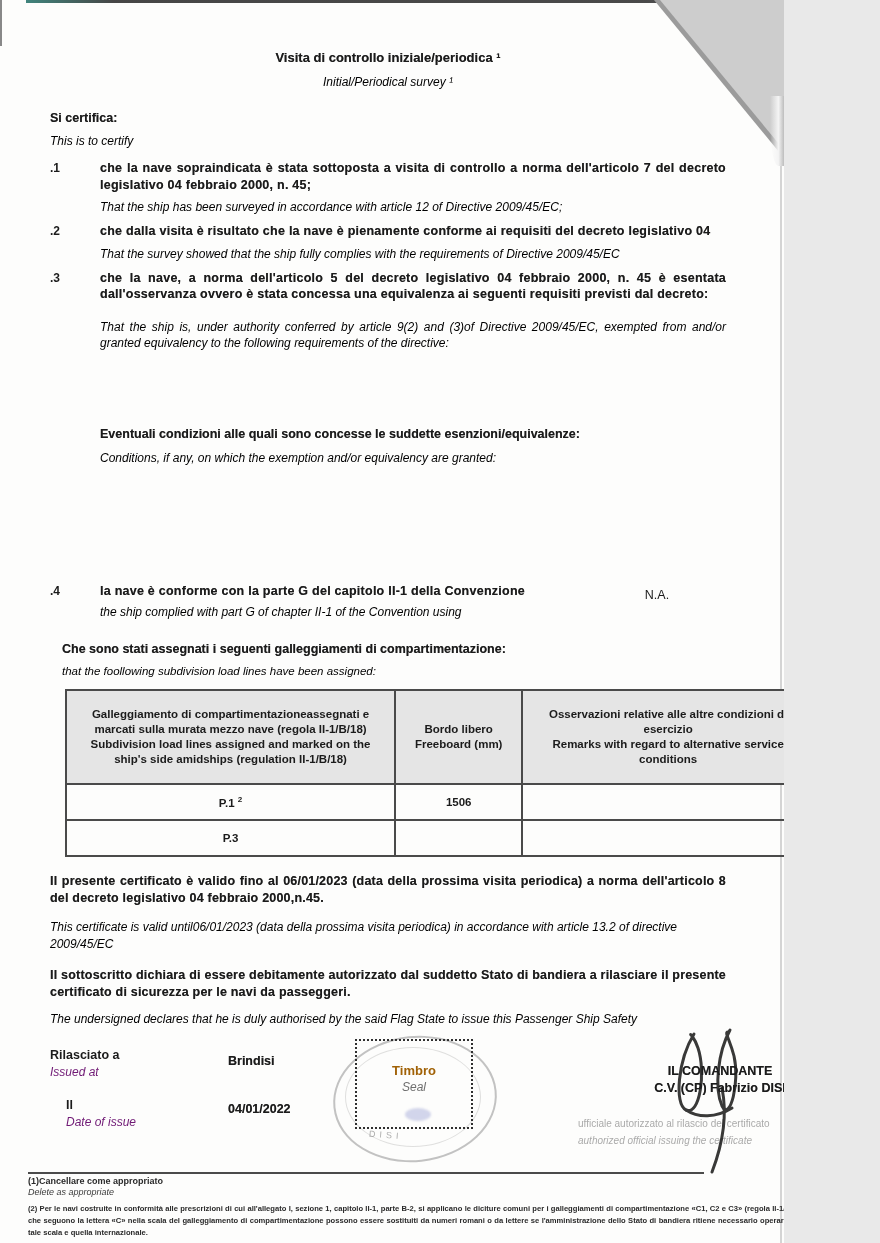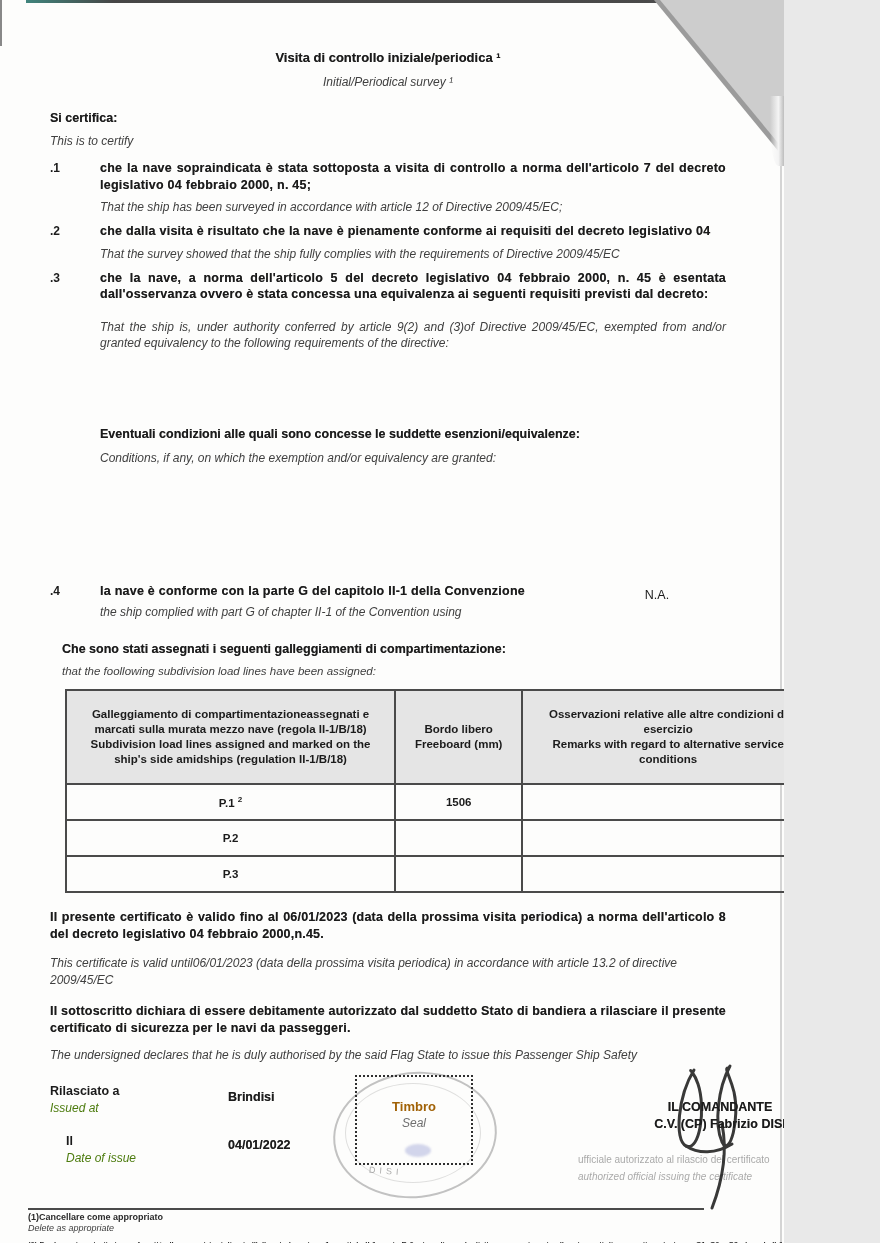--- a/index.html
+++ b/index.html
@@ -18,21 +18,21 @@
   .left-scan-line{position:absolute;top:0;left:0;width:2px;height:46px;background:#3a3a3a;opacity:.6;}
   .right-scan-line{position:absolute;top:150px;right:2px;width:2px;height:1093px;background:#b9b9b9;opacity:.6;}
   .fold-shadow{position:absolute;top:0;right:0;width:0;height:0;
     border-left:130px solid transparent;border-top:158px solid #9b9b9b;}
   .fold{position:absolute;top:0;right:0;width:0;height:0;
     border-left:124px solid transparent;border-top:150px solid #cdcdcd;}
   .fold-curl{position:absolute;top:96px;right:0;width:14px;height:70px;
     background:linear-gradient(90deg,rgba(255,255,255,0),#f4f4f4 60%,#bdbdbd);border-radius:0 0 0 60%;}
 
   .content{position:relative;padding:0 58px 0 50px;}
-  .italic{font-style:italic;color:#404040;}
+  .italic{font-style:italic;color:#000000;}
   .just{text-align:justify;}
   .b-sc{text-shadow:0 0 .4px rgba(0,0,0,.55);}
 
   .title{margin:50px 0 0 0;text-align:center;font-size:13px;font-weight:bold;}
   .subtitle{margin-top:10px;text-align:center;font-size:12px;}
 
   .certify-it{margin-top:22px;font-size:12.5px;font-weight:bold;}
   .certify-en{margin-top:9px;font-size:12px;}
 
   .item{display:flex;margin-top:8px;}
@@ -61,21 +61,21 @@
   table.subdiv td{font-size:11.5px;font-weight:bold;text-align:center;height:28px;}
   .col1{width:44%;} .col2{width:17%;} .col3{width:39%;}
 
   .valid-it{margin:16px 0 0 0;font-size:12.5px;font-weight:bold;line-height:1.35;letter-spacing:.2px;text-align:justify;}
   .valid-en{margin:12px 0 0 0;font-size:12px;max-width:655px;line-height:1.45;}
   .undersigned-it{margin:14px 0 0 0;font-size:12.5px;font-weight:bold;line-height:1.35;letter-spacing:.2px;text-align:justify;}
   .undersigned-en{margin:11px 0 0 0;font-size:12px;}
 
   .issue-block{position:relative;height:128px;margin-top:16px;}
   .lbl-it{font-size:12.5px;font-weight:bold;}
-  .lbl-en{font-size:12px;font-style:italic;margin-top:3px;color:#4d7c0f;}
+  .lbl-en{font-size:12px;font-style:italic;margin-top:3px;color:#701a75;}
   .issued-at{position:absolute;left:0;top:6px;}
   .date-label{position:absolute;left:16px;top:56px;}
   .place-value{position:absolute;left:178px;top:12px;font-size:12.5px;font-weight:bold;}
   .date-value{position:absolute;left:178px;top:60px;font-size:12.5px;font-weight:bold;}
 
   .stamp-wrap{position:absolute;left:283px;top:-8px;width:170px;height:136px;}
   .stamp-circle{position:absolute;left:0;top:2px;width:160px;height:122px;border-radius:50%;
     border:2px solid rgba(70,70,70,.32);transform:rotate(-6deg);}
   .stamp-circle-inner{position:absolute;left:12px;top:13px;width:134px;height:98px;border-radius:50%;
     border:1px solid rgba(90,90,90,.18);}
@@ -176,25 +176,20 @@
           <span>Osservazioni relative alle altre condizioni di esercizio</span><br>
           <span>Remarks with regard to alternative service conditions</span>
         </th>
       </tr>
       <tr>
         <td><span>P.1</span> <sup>2</sup></td>
         <td>1506</td>
         <td></td>
       </tr>
       <tr>
-        <td>P.2</td>
-        <td></td>
-        <td></td>
-      </tr>
-      <tr>
         <td>P.3</td>
         <td></td>
         <td></td>
       </tr>
     </tbody>
       </table>
 
     <p class="valid-it b-sc">Il presente certificato è valido fino al 06/01/2023 (data della prossima visita periodica) a norma dell'articolo 8 del decreto legislativo 04 febbraio 2000,n.45.</p>
     <p class="valid-en italic">This certificate is valid until06/01/2023 (data della prossima visita periodica) in accordance with article 13.2 of directive 2009/45/EC</p>
 

